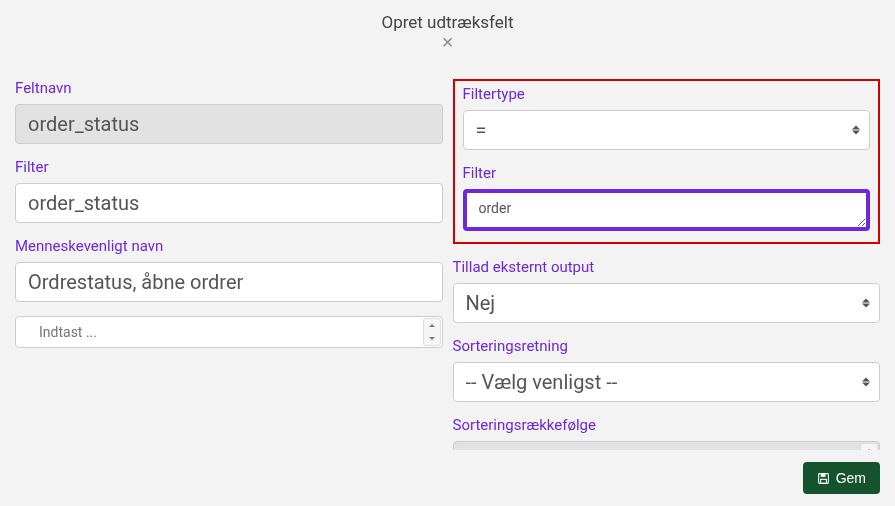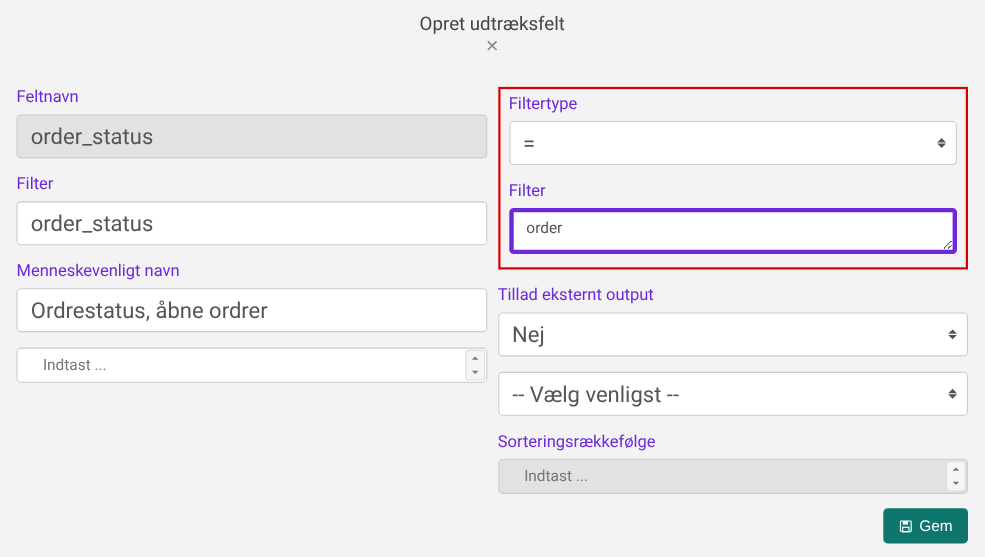--- a/index.html
+++ b/index.html
@@ -180,21 +180,21 @@
       position: absolute;
       bottom: 0;
       left: 0;
       right: 0;
       padding: 12px 15px;
       display: flex;
       justify-content: flex-end;
       background: #f3f3f3;
     }
     .btn-primary {
-      background: #0f766e;
+      background: #14532d;
       color: #fff;
       border: none;
       padding: 8px 14px;
       border-radius: 4px;
       font-size: 14px;
       cursor: pointer;
       display: inline-flex;
       align-items: center;
       gap: 6px;
     }
@@ -272,20 +272,21 @@
           <option>Nej</option>
         </select>
         <div class="select-caret">
           <div class="up"></div>
             <div class="down"></div>
         </div>
       </div>
     </div>
 
     <div class="form-group">
+      <label class="form-label">Sorteringsretning</label>
       <div class="select-wrap">
         <select class="form-control">
           <option>-- Vælg venligst --</option>
         </select>
         <div class="select-caret">
           <div class="up"></div>
             <div class="down"></div>
         </div>
       </div>
     </div>

